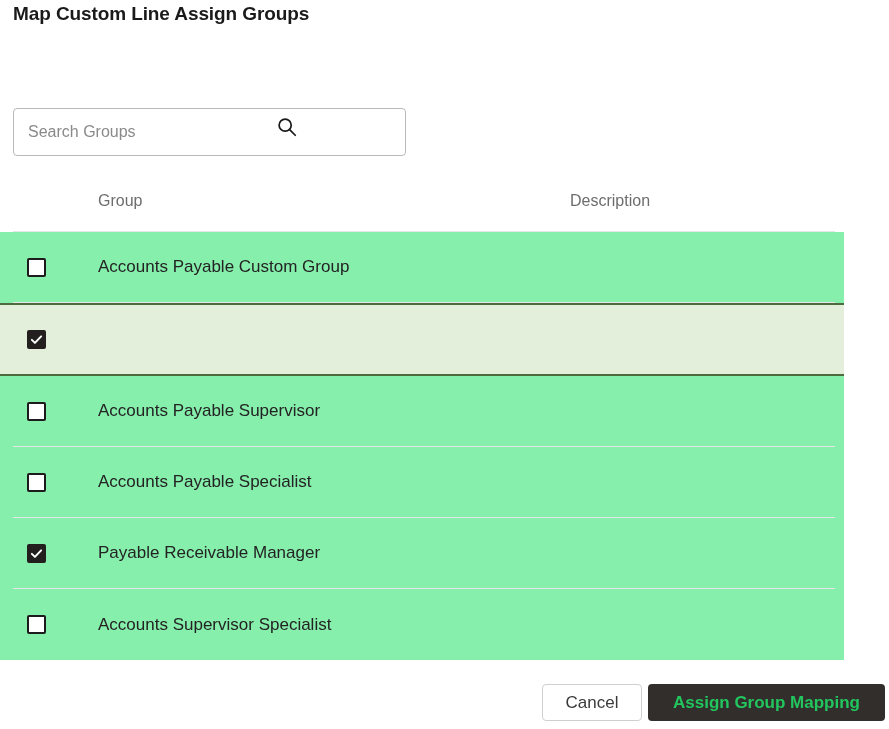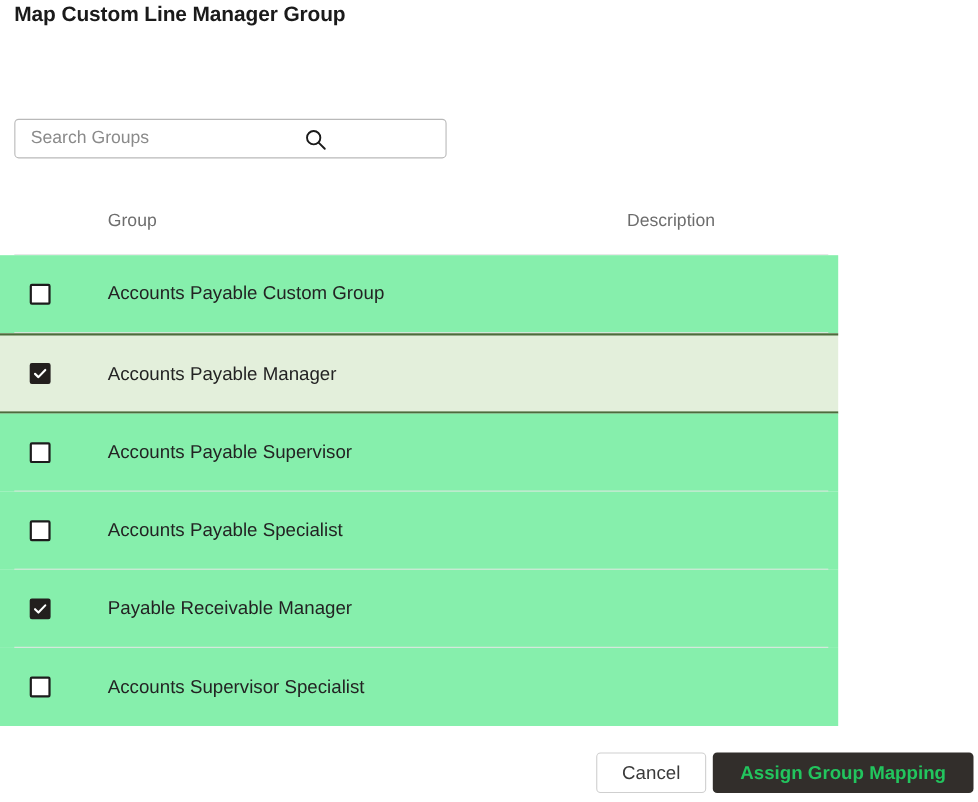--- a/index.html
+++ b/index.html
@@ -31,21 +31,21 @@
     letter-spacing: -0.1px;
     white-space: nowrap;
   }
 
   
   .search-wrap {
     position: absolute;
     left: 13px;
     top: 108px;
     width: 393px;
-    height: 36px;
+    height: 48px;
   }
   .search-input {
     width: 100%;
     height: 100%;
     border: 1px solid #b9b9b9;
     border-radius: 4px;
     background: #ffffff;
     font-family: "Liberation Sans", sans-serif;
     font-size: 16px;
     color: #2b2b2b;
@@ -60,21 +60,21 @@
     width: 22px;
     height: 22px;
     pointer-events: none;
   }
 
   
   .table {
     position: absolute;
     left: 0;
     top: 170px;
-    width: 762px;
+    width: 844px;
   }
   .t-head {
     display: flex;
     align-items: center;
     height: 62px;
     border-bottom: 1px solid #e6e6e6;
     margin-left: 13px;
     margin-right: 9px;
   }
   .th {
@@ -196,21 +196,21 @@
     color: #22c55e;
     cursor: pointer;
     padding: 0;
   }
 </style>
 </head>
 <body>
 
 <div class="page">
 
-  <div class="page-title">Map Custom Line Manager Group</div>
+  <div class="page-title">Map Custom Line Assign Groups</div>
 
   <div class="search-wrap">
     <input class="search-input" type="text" placeholder="Search Groups" style="">
     <svg class="search-icon" viewBox="0 0 24 24" fill="none">
       <circle cx="10" cy="10" r="6.6" stroke="#1a1a1a" stroke-width="1.9"></circle>
       <line x1="14.9" y1="14.9" x2="21" y2="21" stroke="#1a1a1a" stroke-width="1.9" stroke-linecap="round"></line>
     </svg>
   </div>
 
   <div class="table">
@@ -233,21 +233,20 @@
         </div>
         <div class="t-row highlight">
           <div class="inner">
             <div class="cell-check">
               <span class="cbox checked" role="checkbox" aria-checked="true">
                 <svg class="tick" width="13" height="13" viewBox="0 0 14 14" fill="none">
                   <path d="M2 7.4 L5.3 10.6 L12 3.6" stroke="#ffffff" stroke-width="2.1" stroke-linecap="round" stroke-linejoin="round"></path>
                 </svg>
               </span>
             </div>
-            <div class="cell-group">Accounts Payable Manager</div>
             <div class="cell-desc"></div>
           </div>
         </div>
         <div class="t-row">
           <div class="inner">
             <div class="cell-check">
               <span class="cbox" role="checkbox" aria-checked="false"></span>
             </div>
             <div class="cell-group">Accounts Payable Supervisor</div>
             <div class="cell-desc"></div>

